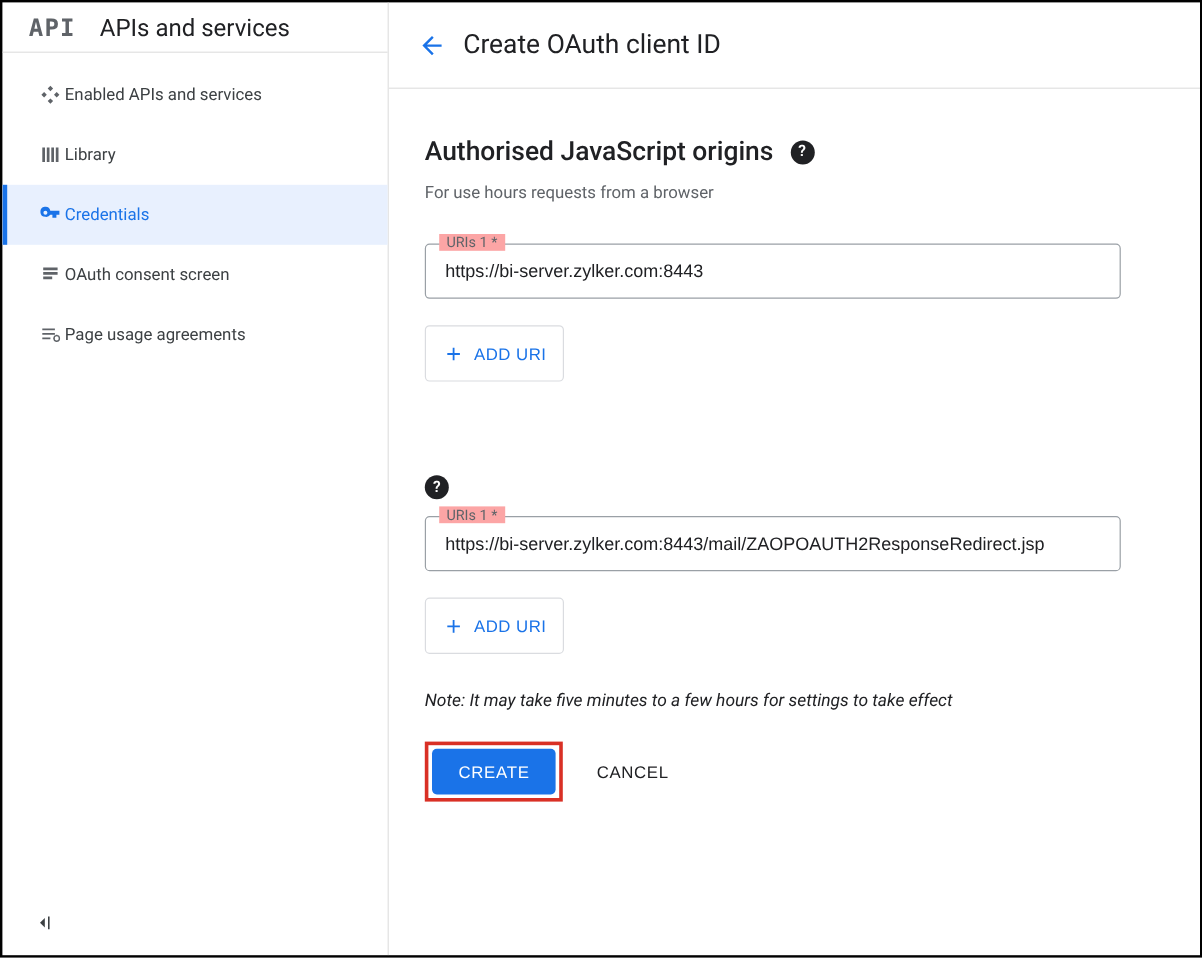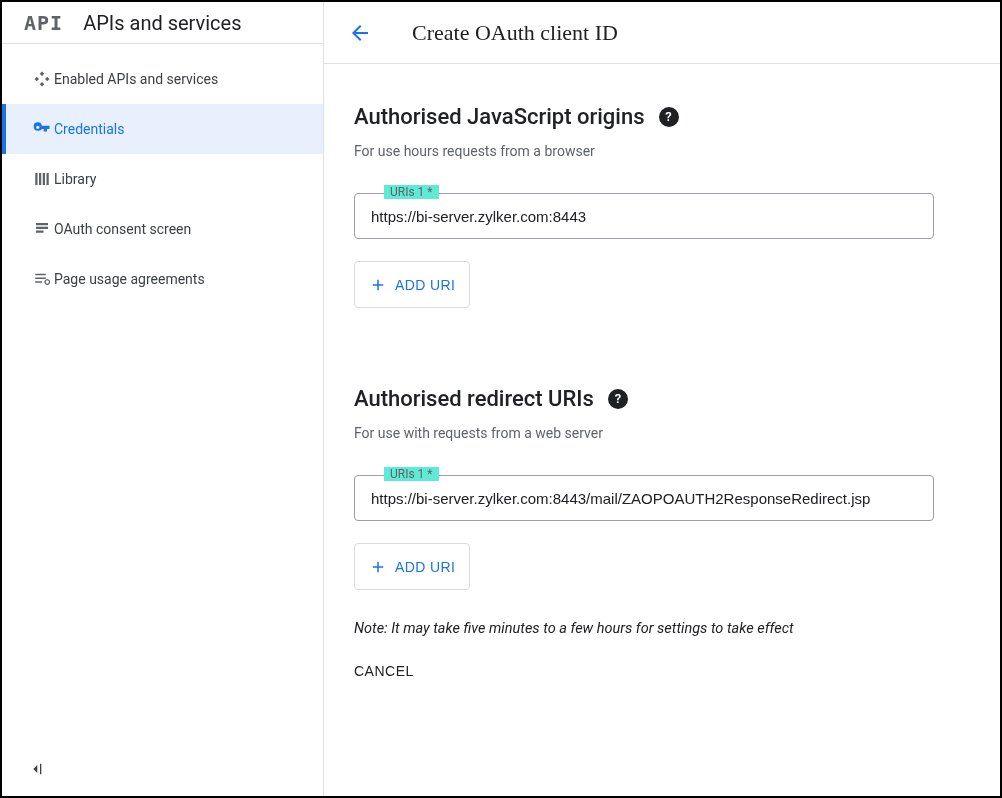--- a/index.html
+++ b/index.html
@@ -52,24 +52,23 @@
       height:54px; display:flex; align-items:center;
       padding-left:26px; cursor:pointer; color:#3c4043;
     }
     
     .main {
       flex:1; display:flex; flex-direction:column;
       overflow:hidden;
     }
     .main-header {
       display:flex; align-items:center;
-      gap:40px; height:62px;
+      gap:14px; height:72px;
       padding:0 24px;
       border-bottom:1px solid #e0e0e0;
-      font-family:Liberation Serif, serif;
     }
     .back-arrow { width:24px; height:24px; color:#1a73e8; cursor:pointer; display:flex; align-items:center; justify-content:center;}
     .main-header h1 { font-size:22px; font-weight:400; }
     .main-body {
       flex:1; overflow:auto;
       padding:40px 30px 30px 30px;
     }
     .section { margin-bottom:78px; }
     .section-header { display:flex; align-items:center; gap:14px; margin-bottom:14px; }
     .section-title { font-size:22px; font-weight:500; }
@@ -79,22 +78,22 @@
       position:relative; width:580px; margin-bottom:22px;
     }
     .input-field {
       width:100%; height:46px;
       border:1px solid #9aa0a6; border-radius:4px;
       padding:0 16px; font-size:15px; color:#202124;
       outline:none; background:#fff;
     }
     .input-label {
       position:absolute; top:-8px; left:12px;
-      background:#5eead4; padding:0 6px;
-      font-size:12px; color:#5f6368;margin-left:18px;
+      background:#fca5a5; padding:0 6px;
+      font-size:12px; color:#5f6368;
     }
     .input-wrapper.wide { width:580px; }
     .add-uri-btn {
       display:inline-flex; align-items:center; gap:8px;
       height:47px; padding:0 14px;
       border:1px solid #dadce0; border-radius:4px;
       background:#fff; color:#1a73e8;
       font-weight:500; font-size:14px; letter-spacing:.4px;
       cursor:pointer;
     }
@@ -129,35 +128,35 @@
     </div>
     <nav class="nav">
       <div class="nav-item">
         <span class="icon">
           <svg width="18" height="18" viewBox="0 0 24 24">
               <path fill="currentColor" d="M12 2l3 3-3 3-3-3zM2 12l3-3 3 3-3 3zM16 12l3-3 3 3-3 3zM12 16l3 3-3 3-3-3z"></path>
             </svg>
         </span>
         <span class="label">Enabled APIs and services</span>
       </div>
+      <div class="nav-item">
+        <span class="icon">
+          <svg width="18" height="18" viewBox="0 0 24 24">
+              <path fill="currentColor" d="M3 4h3v16H3zM8 4h3v16H8zM13 4h3v16h-3zM18 4h3v16h-3z"></path>
+            </svg>
+        </span>
+        <span class="label">Library</span>
+      </div>
       <div class="nav-item selected">
         <span class="icon">
           <svg width="20" height="20" viewBox="0 0 24 24">
               <path fill="currentColor" d="M7 14a5 5 0 1 1 4.9-6H21v4h-3v3h-4v-3h-2.1A5 5 0 0 1 7 14zm0-2a2 2 0 1 0 0-4 2 2 0 0 0 0 4z"></path>
             </svg>
         </span>
         <span class="label">Credentials</span>
-      </div>
-      <div class="nav-item">
-        <span class="icon">
-          <svg width="18" height="18" viewBox="0 0 24 24">
-              <path fill="currentColor" d="M3 4h3v16H3zM8 4h3v16H8zM13 4h3v16h-3zM18 4h3v16h-3z"></path>
-            </svg>
-        </span>
-        <span class="label">Library</span>
       </div>
       <div class="nav-item">
         <span class="icon">
           <svg width="18" height="18" viewBox="0 0 24 24">
               <path fill="currentColor" d="M4 4h16v3H4zM4 9h16v3H4zM4 14h10v3H4z"></path>
             </svg>
         </span>
         <span class="label">OAuth consent screen</span>
       </div>
       <div class="nav-item">
@@ -208,39 +207,40 @@
             <svg width="18" height="18" viewBox="0 0 24 24">
                 <path fill="currentColor" d="M19 13h-6v6h-2v-6H5v-2h6V5h2v6h6z"></path>
               </svg>
           </span>
           <span>ADD URI</span>
         </button>
       </div>
 
       <div class="section" style="margin-bottom:30px">
         <div class="section-header">
-          <span class="section-title">Authorised redirect URIs</span>
           <span class="help-icon">?</span>
         </div>
-        <div class="section-desc">For use with requests from a web server</div>
         <div class="input-wrapper wide">
           <span class="input-label">URIs 1 *</span>
           <input class="input-field" type="text" value="https://bi-server.zylker.com:8443/mail/ZAOPOAUTH2ResponseRedirect.jsp" style="">
         </div>
         <button class="add-uri-btn">
           <span>
             <svg width="18" height="18" viewBox="0 0 24 24">
                 <path fill="currentColor" d="M19 13h-6v6h-2v-6H5v-2h6V5h2v6h6z"></path>
               </svg>
           </span>
           <span>ADD URI</span>
         </button>
       </div>
 
       <div class="note">Note: It may take five minutes to a few hours for settings to take effect</div>
 
       <div class="action-row">
+        <span class="highlight-box">
+          <button class="btn-primary">CREATE</button>
+        </span>
         <button class="btn-text">CANCEL</button>
       </div>
 
     </div>
   </main>
 </div>
 
 </body></html>

